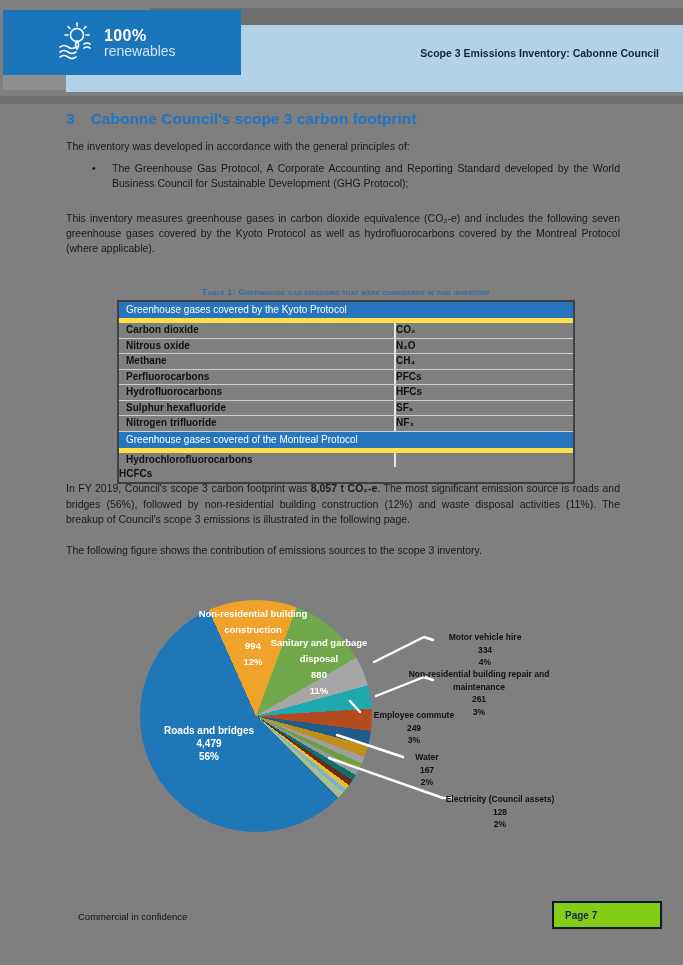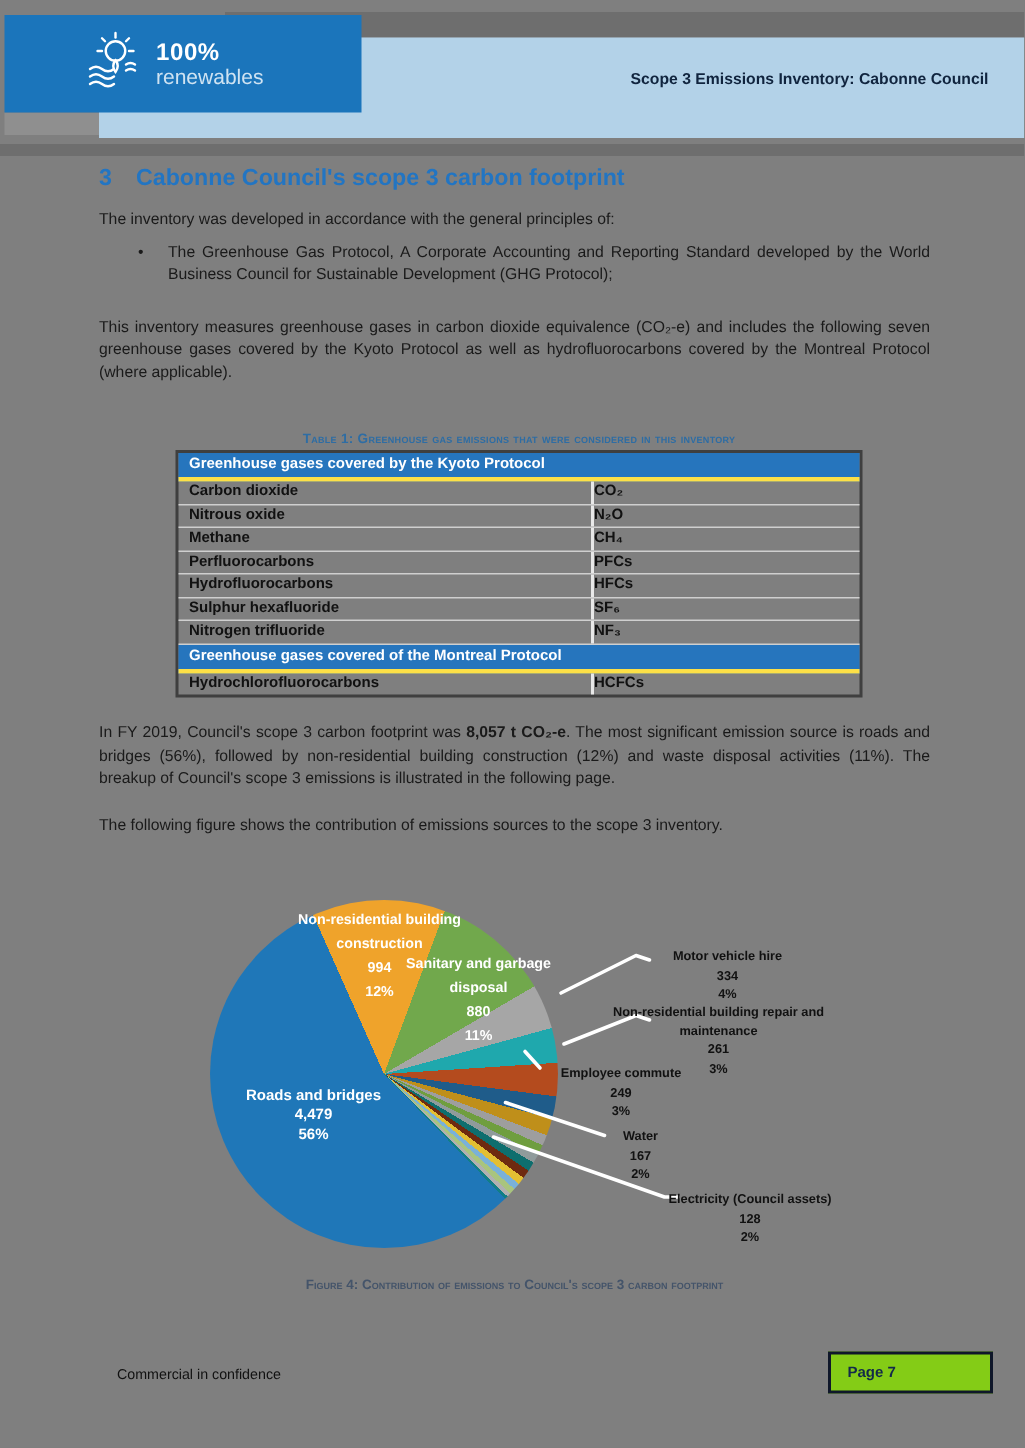--- a/index.html
+++ b/index.html
@@ -26,23 +26,23 @@
   #p-footprint{top:481px;line-height:15.5px;}
   #p-figure{top:543px;}
   .bullets{position:absolute;left:66px;top:161px;width:554px;}
   .bullet{position:relative;padding-left:46px;font-size:10.5px;line-height:15px;margin-bottom:3px;text-align:justify;box-sizing:border-box;}
   .bullet::before{content:"\2022";position:absolute;left:26px;top:0;}
 
   
   .t-caption{position:absolute;left:117px;top:287px;width:458px;text-align:center;
              font-variant:small-caps;font-weight:700;font-size:9px;color:#2E6DA4;letter-spacing:.2px;}
   .gas-table{position:absolute;left:117px;top:300px;width:458px;border:2px solid #3f3f3f;box-sizing:border-box;}
-  .t-head{background:#2675BD;color:#fff;font-weight:700;font-size:10px;line-height:16px;padding-left:7px;border-bottom:3px solid #fde047;}
+  .t-head{background:#2675BD;color:#fff;font-weight:400;font-size:10px;line-height:16px;padding-left:7px;border-bottom:5px solid #fde047;}
   .t-row{display:flex;font-size:10px;font-weight:700;line-height:14.5px;border-bottom:1px solid #cfcfcf;color:#111;}
-  .t-row:last-child{border-bottom:none;}
+  .t-row:last-child{border-bottom:none;flex-direction:column;}
   .t-c1{width:277px;padding-left:7px;border-right:2px solid #e8e8e8;box-sizing:border-box;}
   .t-c2{flex:1;padding-left:0;}
 
   
   .pie{position:absolute;left:140px;top:600px;width:232px;height:232px;border-radius:50%;}
   .pie-label{position:absolute;text-align:center;color:#fff;font-weight:700;font-size:9.5px;line-height:16px;z-index:3;}
   #lbl-orange{left:197px;top:606px;width:112px;}
   #lbl-green{left:262px;top:635px;width:114px;}
   #lbl-blue{left:144px;top:724px;width:130px;font-size:10px;line-height:13px;}
   .callout{position:absolute;text-align:center;color:#111;font-weight:700;font-size:8.5px;line-height:12.5px;z-index:3;}
@@ -198,20 +198,19 @@
     <div>Water</div>
     <div>167</div>
     <div>2%</div>
   </div>
   <div class="callout" id="co-elec">
     <div>Electricity (Council assets)</div>
     <div>128</div>
     <div>2%</div>
   </div>
 
-  <div class="fig-caption">Figure 4: Contribution of emissions to Council's scope 3 carbon footprint</div>
 
   <div class="footer-left">Commercial in confidence</div>
   <div class="page-badge">
     <span>Page 7</span>
   </div>
 
 </div>
 
 </body></html>

